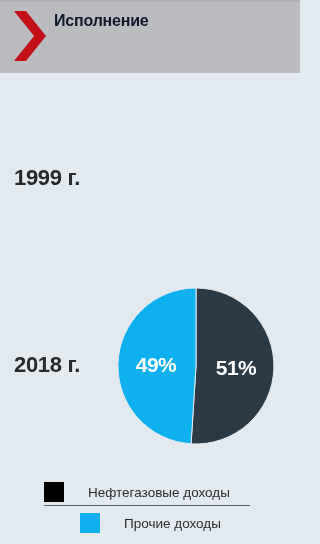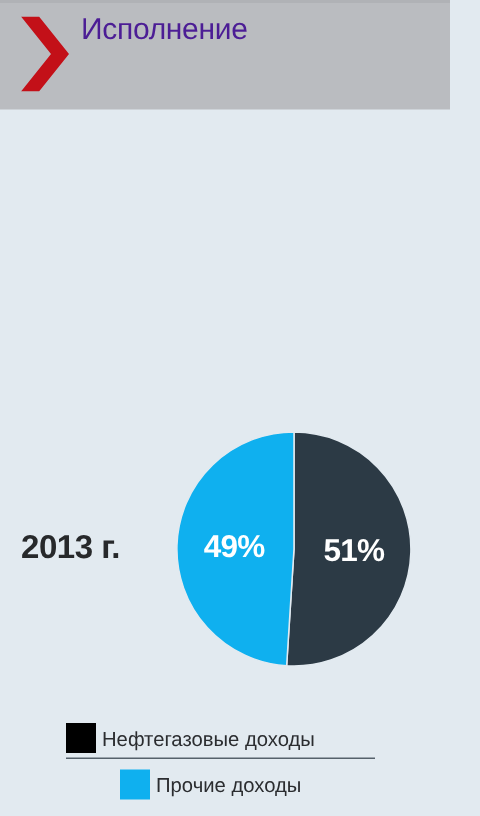--- a/index.html
+++ b/index.html
@@ -45,24 +45,24 @@
     left: 14px;
     top: 11px;
     width: 32px;
     height: 50px;
   }
   .header-title {
     position: absolute;
     left: 54px;
     top: 6px;
     width: 240px;
-    font-size: 20px;
+    font-size: 16px;
     line-height: 29px;
-    font-weight: 400;
-    color: #4c1d95;
+    font-weight: 700;
+    color: #0f172a;
     letter-spacing: -0.2px;
   }
   .header-title .line {
     display: block;
     white-space: nowrap;
   }
 
   
   .chart-row {
     position: absolute;
@@ -121,21 +121,21 @@
     align-items: center;
   }
   .legend-item.item-0 { top: 4px; }
   .legend-item.item-1 { top: 35px; padding-left: 36px; }
   .legend-swatch {
     width: 20px;
     height: 20px;
     flex: 0 0 20px;
   }
   .legend-text {
-    margin-left: 4px;
+    margin-left: 24px;
     font-size: 13.5px;
     color: #2b2d30;
     white-space: nowrap;
     text-align: right;
   }
   .legend-divider {
     position: absolute;
     left: 44px;
     top: 30px;
     width: 206px;
@@ -156,24 +156,25 @@
         <polygon points="0,0 12,0 32,25 12,50 0,50 20,25" fill="#C31018"></polygon>
       </svg>
     </div>
 
     <div class="header-title">
       <span class="line">Исполнение</span>
     </div>
   </div>
 
   <div class="chart-row row-1999">
+    <div class="year-label">1999 г.</div>
   </div>
 
   <div class="chart-row row-2013">
-    <div class="year-label">2013 г.</div>
+    <div class="year-label">2018 г.</div>
     <div class="pie-wrap">
       <svg class="pie-svg" viewBox="0 0 160 170" aria-hidden="true">
         <g>
           <path id="p1-s0" d="M 78 86 L 78.00 8.00 A 78 78 0 1 1 73.10 163.85 Z" fill="#2C3A45" stroke="#e2eaf0" stroke-width="1"></path>
           <path id="p1-s1" d="M 78 86 L 73.10 163.85 A 78 78 0 0 1 78.00 8.00 Z" fill="#0FB0EF" stroke="#e2eaf0" stroke-width="1"></path>
         </g>
         <text id="p1-t0" class="slice-label" text-anchor="middle" dominant-baseline="central" x="117.98" y="87.26">51%</text>
         <text id="p1-t1" class="slice-label" text-anchor="middle" dominant-baseline="central" x="38.02" y="84.74">49%</text>
       </svg>
     </div>

